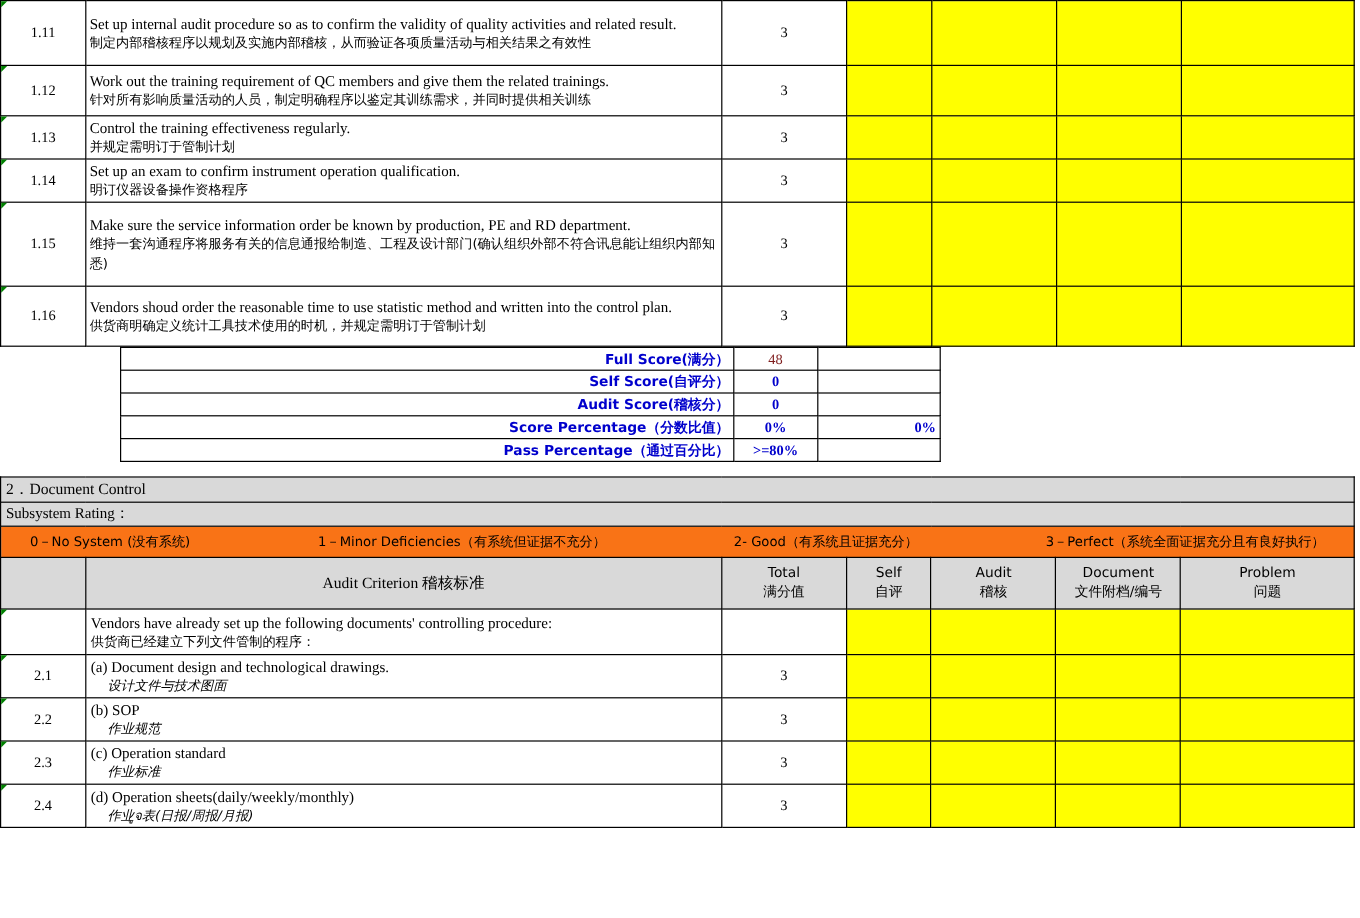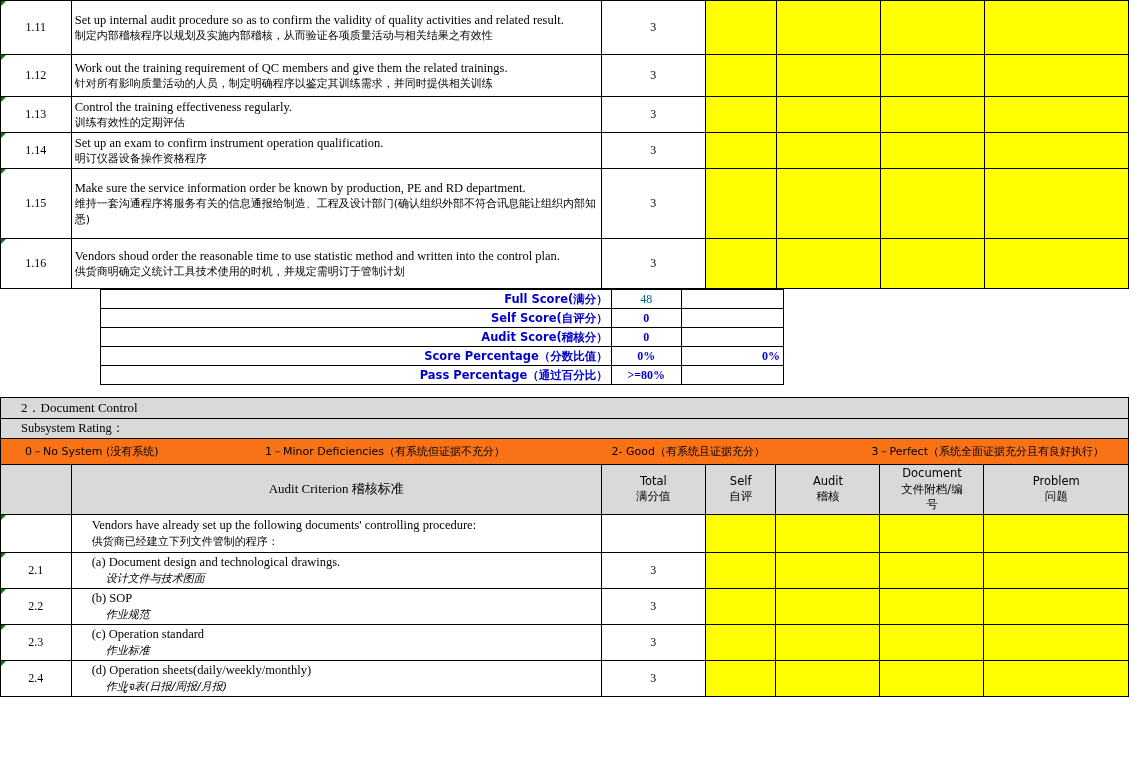--- a/index.html
+++ b/index.html
@@ -99,27 +99,27 @@
     text-align: center;
     color: #0000cc;
     font-weight: bold;
     font-family: "Liberation Serif", serif;
     font-size: 12px;
   }
   .sum-val-plain {
     text-align: center;
     font-family: "Liberation Serif", serif;
     font-size: 12px;
-    color: #0369a1;
+    color: #7f1d1d;
   }
 
   
   .gap { height: 12px; }
   .sec-table { width: 1129px; border-collapse: collapse; }
-  .sec-table td { border: 1px solid #000000; padding: 1px 20px; }
+  .sec-table td { border: 1px solid #000000; padding: 1px 4px; }
   .sec-title {
     background: #d9d9d9;
     font-family: "Liberation Serif", serif;
     font-size: 13px;
     height: 16px;
   }
   .sub-title {
     background: #d9d9d9;
     font-family: "Liberation Serif", serif;
     font-size: 12.5px;
@@ -187,21 +187,21 @@
         <td class="score-num">3</td>
         <td class="yellow"></td>
         <td class="yellow"></td>
         <td class="yellow"></td>
         <td class="yellow"></td>
       </tr>
       <tr style="height:36px">
         <td class="num-cell">1.13</td>
         <td class="crit-cell">
           <span class="en">Control the training effectiveness regularly.</span><br>
-          <span class="cn">训练有效性的定期评估</span>
+          <span class="cn">并规定需明订于管制计划</span>
         </td>
         <td class="score-num">3</td>
         <td class="yellow"></td>
         <td class="yellow"></td>
         <td class="yellow"></td>
         <td class="yellow"></td>
       </tr>
       <tr style="height:36px">
         <td class="num-cell">1.14</td>
         <td class="crit-cell">

